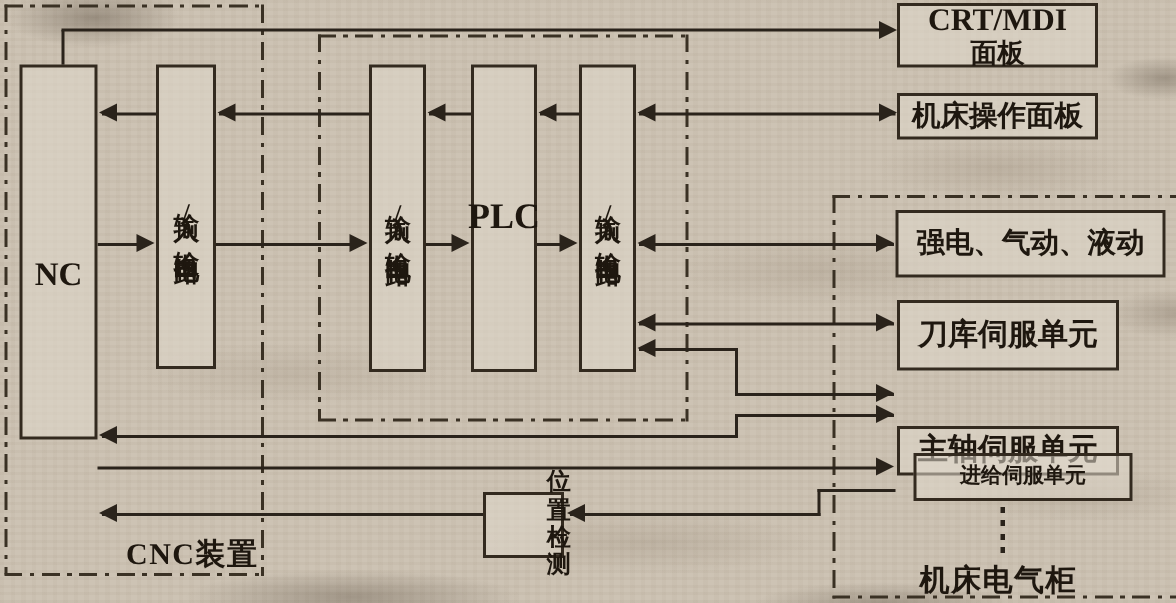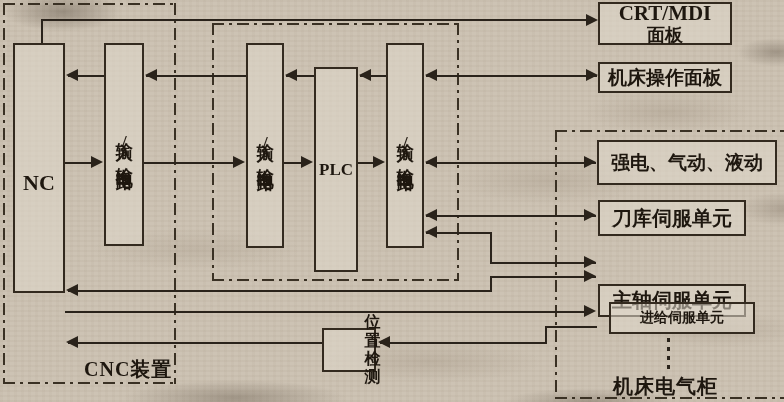--- a/index.html
+++ b/index.html
@@ -121,42 +121,42 @@
   </div>
 
   <div class="box" style="left:104px;top:43px;width:40px;height:203px;">
     <span class="vtext">输入/输出电路</span>
   </div>
 
   <div class="box" style="left:246px;top:43px;width:38px;height:205px;">
     <span class="vtext">输入/输出电路</span>
   </div>
 
-  <div class="box" style="left:314px;top:43px;width:44px;height:205px;font-size:17px;margin-top:24px;">
+  <div class="box" style="left:314px;top:43px;width:44px;height:205px;font-size:24px;">
     <span>PLC</span>
   </div>
 
   <div class="box" style="left:386px;top:43px;width:38px;height:205px;">
     <span class="vtext">输入/输出电路</span>
   </div>
 
   <div class="box" style="left:598px;top:62px;width:134px;height:31px;font-size:19px;">
     <span>机床操作面板</span>
   </div>
 
   <div class="box two" style="left:598px;top:2px;width:134px;height:43px;">
     <span style="font-size:21px;">CRT/MDI</span>
     <span style="font-size:18px;">面板</span>
   </div>
 
   <div class="box two" style="left:597px;top:140px;width:180px;height:45px;font-size:19px;">
     <span>强电、气动、液动</span>
   </div>
 
-  <div class="box" style="left:598px;top:200px;width:148px;height:36px;font-size:20px;font-family:Liberation Serif, serif;">
+  <div class="box" style="left:598px;top:200px;width:148px;height:47px;font-size:20px;font-family:Liberation Serif, serif;">
     <span>刀库伺服单元</span>
   </div>
 
   <div class="box" style="left:598px;top:252px;width:148px;height:33px;font-size:20px;margin-top:32px;">
     <span>主轴伺服单元</span>
   </div>
 
   <div class="box" style="left:609px;top:302px;width:146px;height:32px;font-size:14px;">
     <span>进给伺服单元</span>
   </div>

